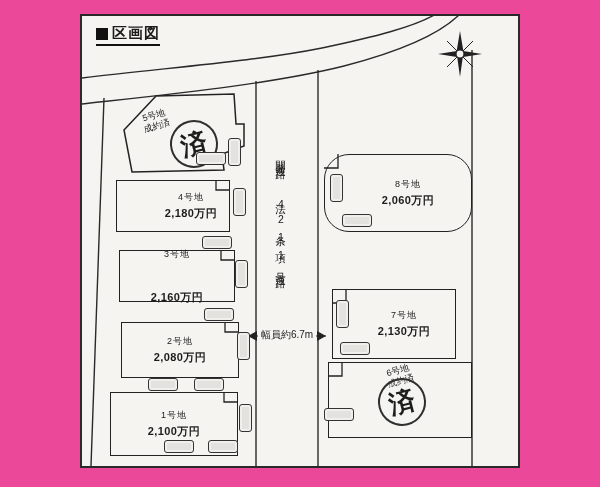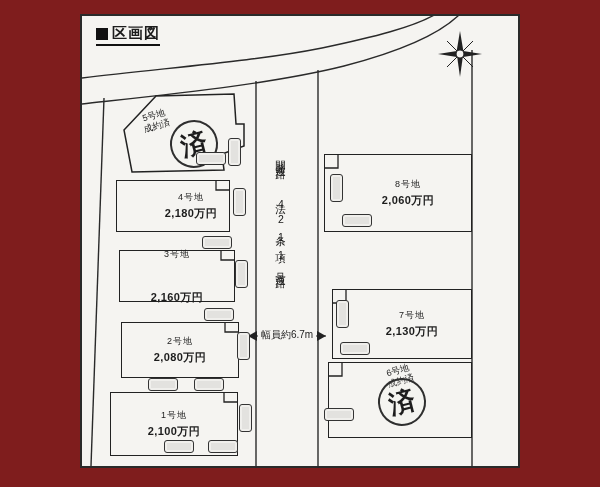--- a/index.html
+++ b/index.html
@@ -1,37 +1,37 @@
 <!DOCTYPE html>
 <html><head>
 <meta charset="utf-8">
 <style>
   html,body{margin:0;padding:0;background:#b9b9b9;}
-  .stage{position:relative;width:600px;height:487px;background:#7f1d1d;overflow:hidden;
+  .stage{position:relative;width:600px;height:487px;background:#ec4899;overflow:hidden;
          font-family:"Liberation Sans","DejaVu Sans",sans-serif;color:#1c1c1c;}
   .plan{position:absolute;left:80px;top:14px;width:440px;height:454px;
         background:#f5f4f1;border:2px solid #2a2a2a;box-sizing:border-box;}
   .svg-layer{position:absolute;left:0;top:0;width:440px;height:454px;pointer-events:none;}
   .layer-under{z-index:1;} .layer-over{z-index:3;}
 
   .title{position:absolute;left:14px;top:8px;z-index:5;display:inline-flex;align-items:center;
          border-bottom:2px solid #111;padding-bottom:1px;}
   .title-sq{width:12px;height:12px;background:#111;margin-right:4px;}
   .title-text{font-size:15px;font-weight:bold;letter-spacing:1px;}
 
   .lot{position:absolute;border:1.5px solid #222;background:#f5f4f1;z-index:2;
        display:flex;flex-direction:column;align-items:center;justify-content:center;box-sizing:border-box;}
   .lot .lot-name{font-size:9px;letter-spacing:1px;}
   .lot .lot-price{font-size:11px;font-weight:600;letter-spacing:0.4px;margin-top:2px;}
   .l4{left:34px;top:164px;width:114px;height:52px;padding-left:36px;}
   .l3{left:37px;top:234px;width:116px;height:52px;gap:27px;}
   .l2{left:39px;top:306px;width:118px;height:56px;}
   .l1{left:28px;top:376px;width:128px;height:64px;}
-  .l8{left:242px;top:138px;width:148px;height:78px;padding-left:20px;}
-  .l7{left:250px;top:273px;width:140px;height:70px;padding-left:20px;}
+  .l8{left:242px;top:138px;width:148px;height:78px;padding-left:20px;border-radius:25px;}
+  .l7{left:250px;top:273px;width:124px;height:70px;padding-left:20px;}
   .l6{left:246px;top:346px;width:144px;height:76px;}
 
   .road-text{position:absolute;left:190px;top:136px;height:310px;width:17px;z-index:2;
              writing-mode:vertical-rl;text-orientation:upright;font-size:10.5px;
              letter-spacing:3px;line-height:17px;color:#151515;}
   .road-text .seg2{margin-inline-start:16px;}
 
   .width-label{position:absolute;left:176px;top:313px;width:58px;z-index:4;background:#f5f4f1;
                font-size:10px;text-align:center;line-height:11px;}
 

